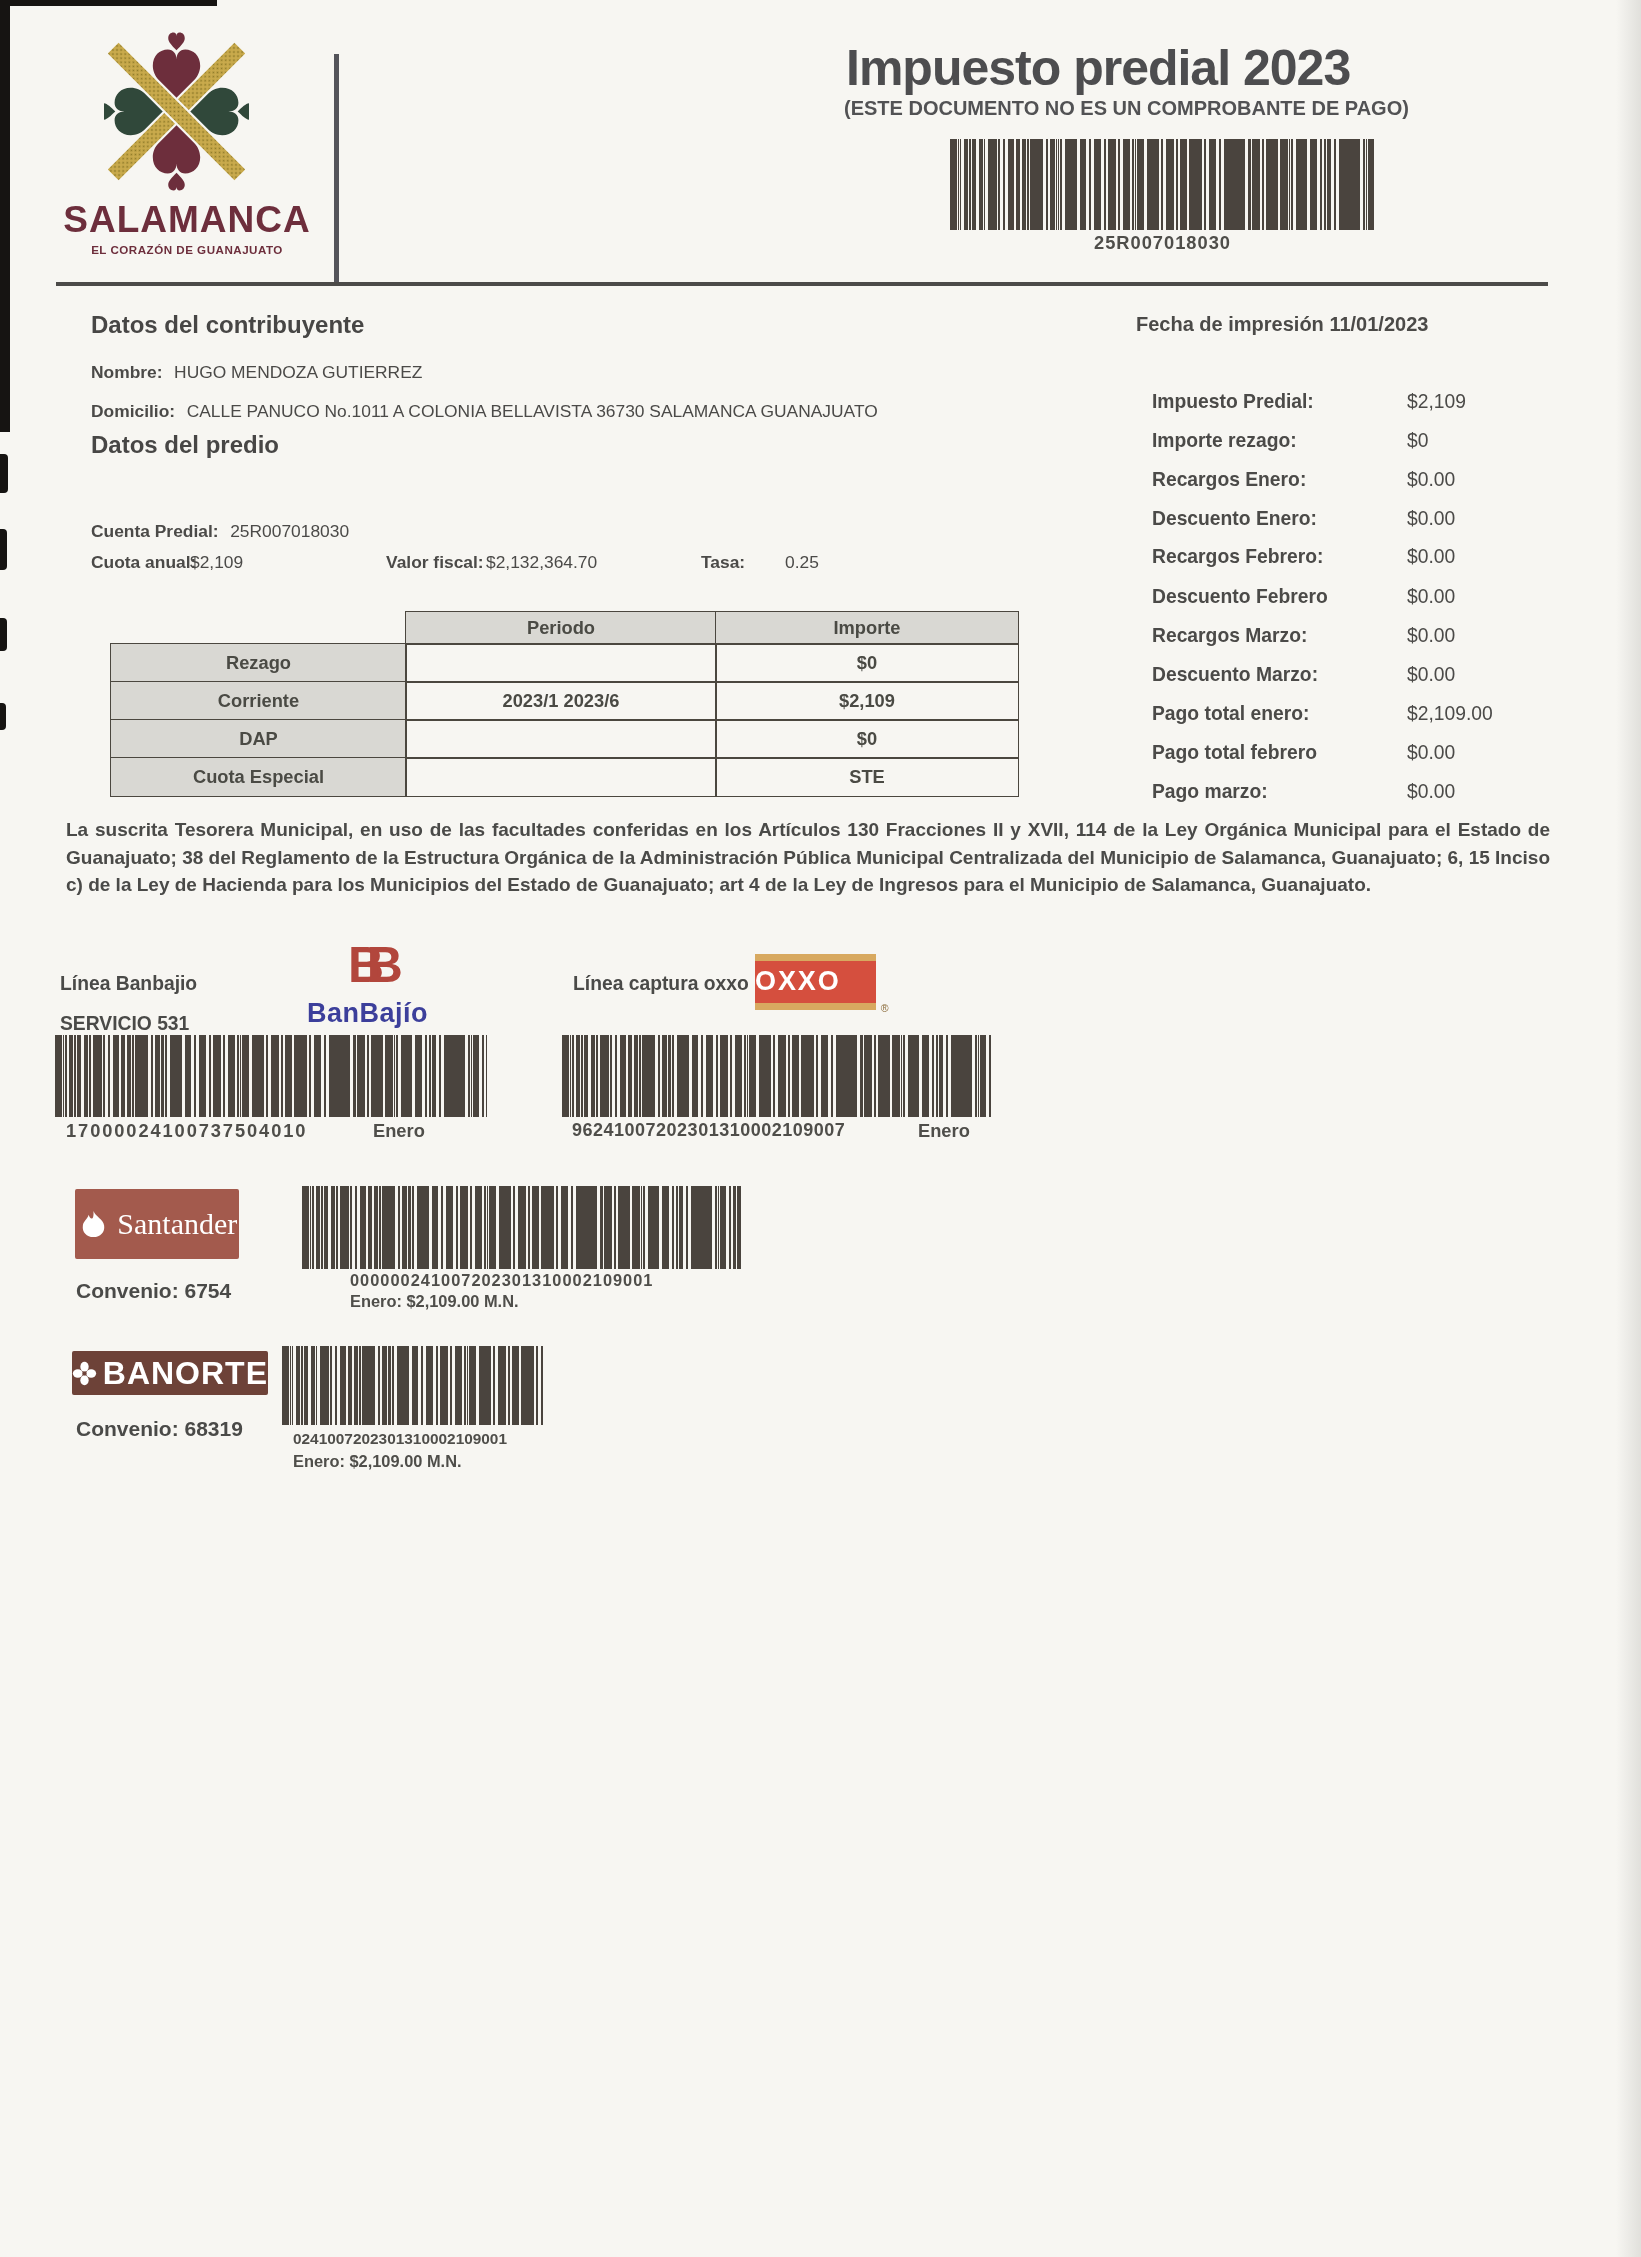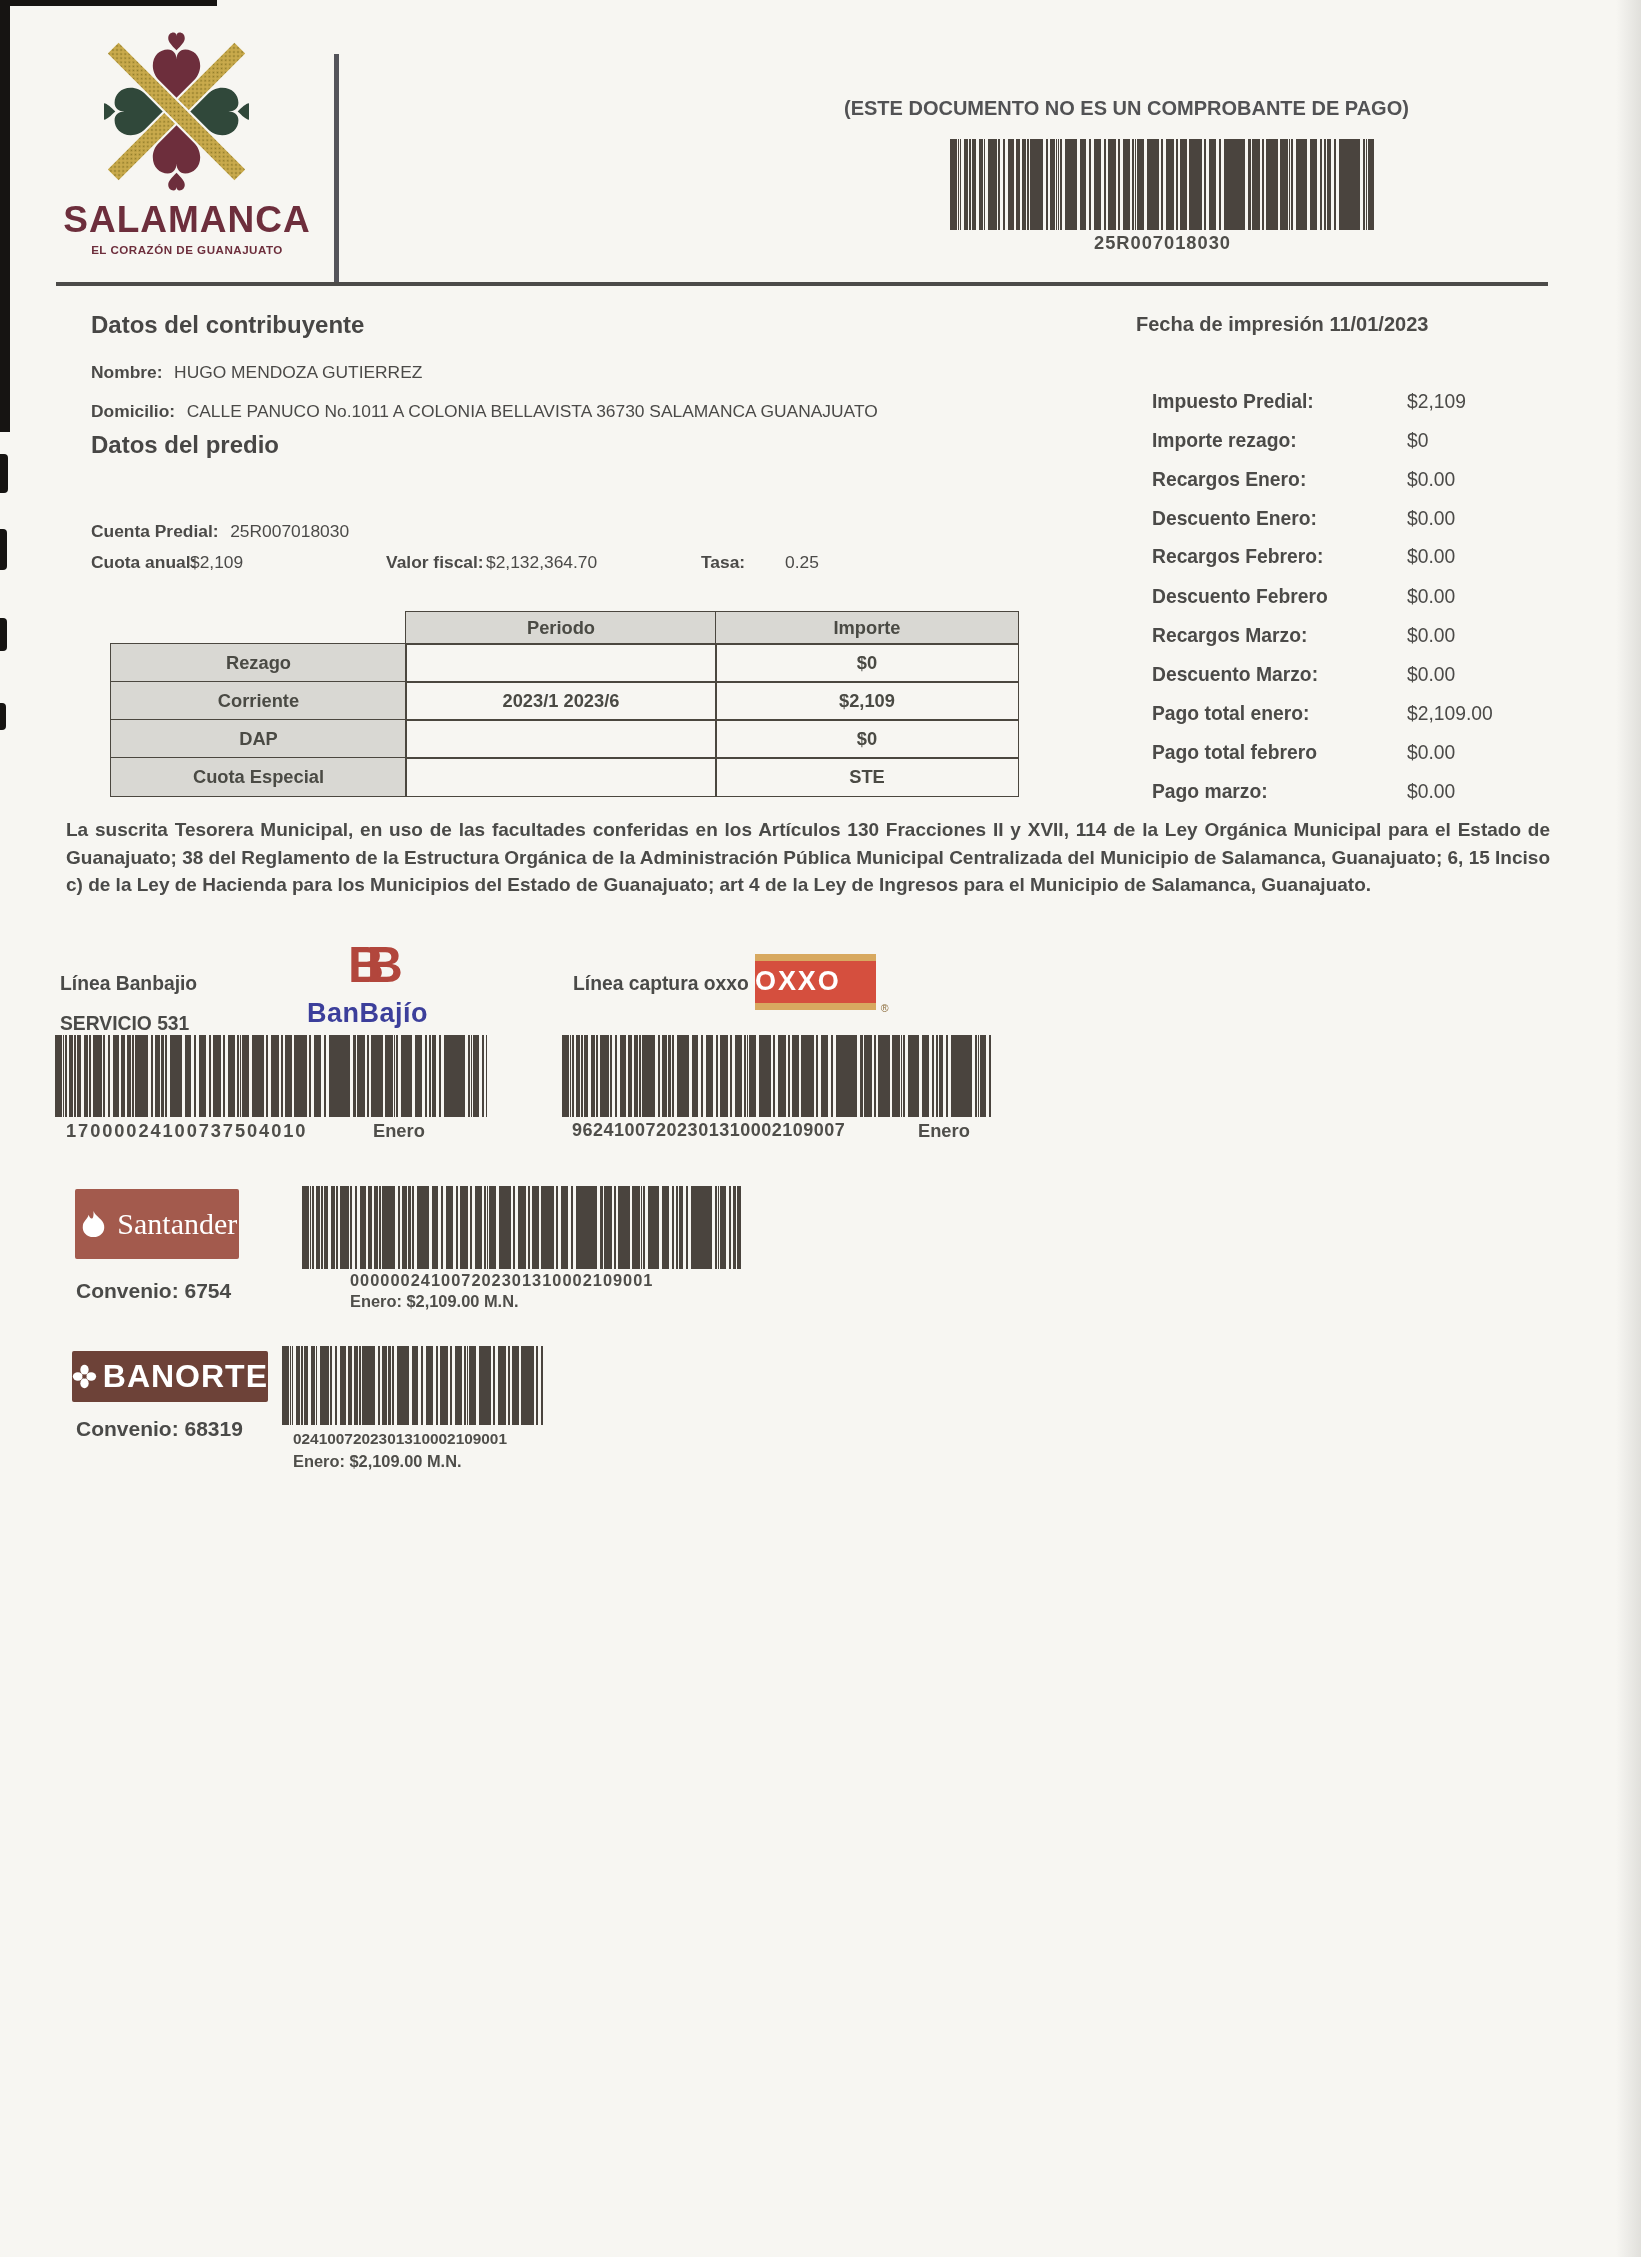--- a/index.html
+++ b/index.html
@@ -68,21 +68,21 @@
   .bb-mono .bb2{margin-left:-17.4px;}
   .bb-word{position:absolute;left:307px;top:998px;font-size:27px;font-weight:800;color:var(--bbblue);letter-spacing:0.5px;}
   .oxxo{position:absolute;left:755px;top:954px;width:121px;height:56px;}
   .oxxo .gbar{height:6.8px;background:var(--oxxogold);}
   .oxxo .red{height:42px;background:var(--oxxored);display:flex;align-items:center;}
   .oxxo .red span{color:#fff;font-size:27px;font-weight:800;letter-spacing:1.9px;}
   .oxxo .reg{position:absolute;right:-12.6px;bottom:-3.9px;font-size:10.6px;color:#8a6b3a;}
   .santander-box{position:absolute;left:75px;top:1189px;width:164px;height:70px;background:var(--santander);
     display:flex;align-items:center;justify-content:center;gap:7.7px;border-radius:1.9px;}
   .santander-box span{color:#fff;font-family:"Liberation Serif",serif;font-size:30px;}
-  .banorte-box{position:absolute;left:72px;top:1351px;width:196px;height:51px;background:var(--banorte);
+  .banorte-box{position:absolute;left:72px;top:1351px;width:196px;height:44px;background:var(--banorte);
     display:flex;align-items:center;justify-content:center;gap:5.8px;border-radius:1.9px;}
   .banorte-box span{color:#fff;font-size:32px;font-weight:800;letter-spacing:1px;}
   .convenio{position:absolute;font-size:21px;font-weight:700;color:#4a4a48;}
   .smallnum{position:absolute;font-weight:700;color:#4f4e4a;}
 </style>
 </head>
 <body>
 
 <div class="page">
 
@@ -114,20 +114,21 @@
       <g stroke="#f7f6f2" stroke-width="3" fill="url(#golddots)">
         <rect x="88" y="-25" width="24" height="250" transform="rotate(45 100 100)"></rect>
         <rect x="88" y="-25" width="24" height="250" transform="rotate(-45 100 100)"></rect>
       </g>
     </svg>
   </div>
   <div class="org-name">SALAMANCA</div>
   <div class="org-tag">EL CORAZÓN DE GUANAJUATO</div>
   <div class="vdiv"></div>
 
+  <div class="doc-title">Impuesto predial 2023</div>
   <div class="doc-sub">(ESTE DOCUMENTO NO ES UN COMPROBANTE DE PAGO)</div>
   <div class="barcode" style="left:950px;top:139px;width:425px;height:91px;"></div>
   <div class="bc-num" style="left:950px;top:232px;width:425px;text-align:center;font-size:18.3px;letter-spacing:1px;">25R007018030</div>
   <div class="hrule"></div>
 
   <div class="sec-title" style="left:91px;top:311px;">Datos del contribuyente</div>
   <div class="frow b" style="left:1136px;top:313px;font-size:20px;">
     <span>Fecha de impresión</span>
     <span>11/01/2023</span>
   </div>

